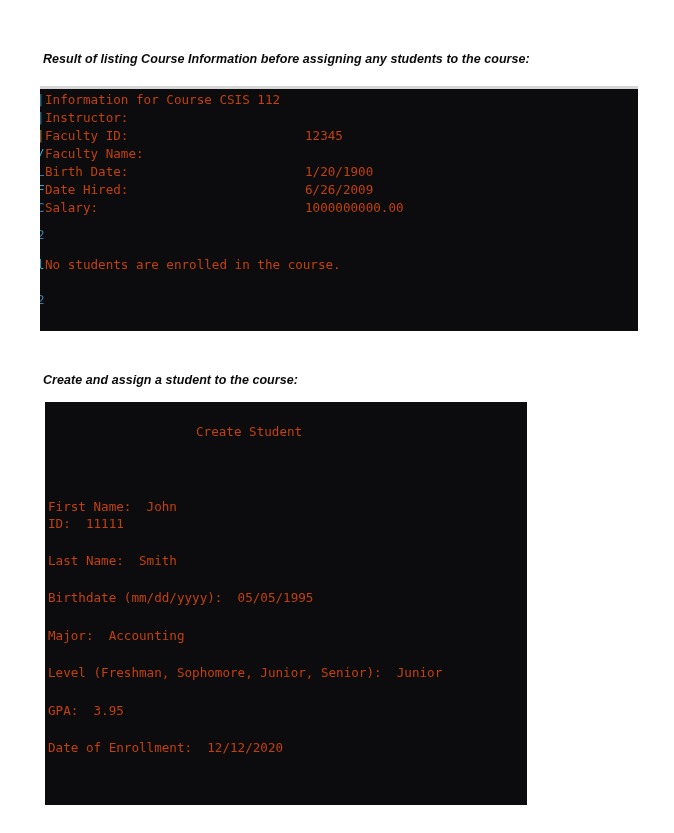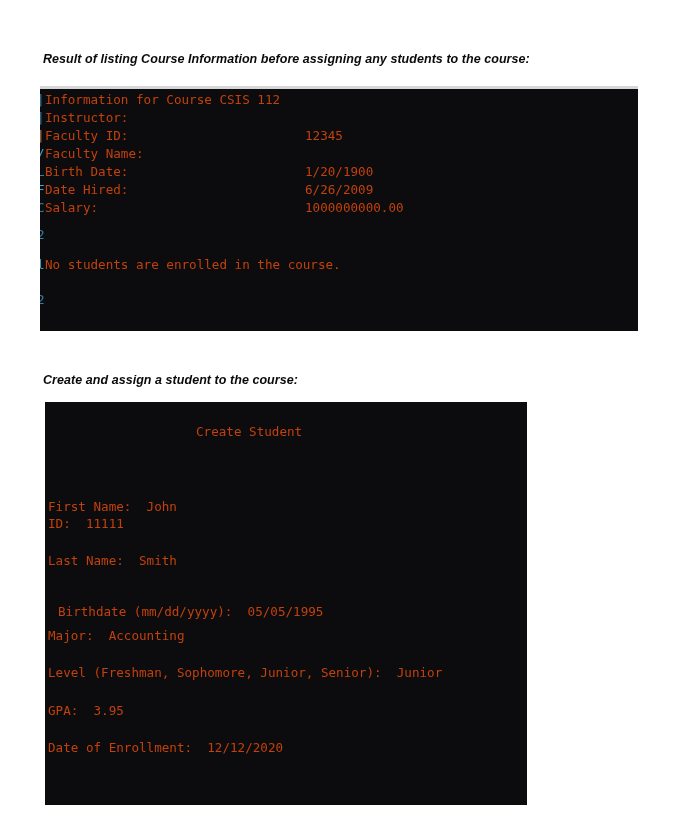--- a/index.html
+++ b/index.html
@@ -94,21 +94,21 @@
   .cr5 { top: 95px; }
   .cr6 { top: 113px; }
   .cr7 { top: 170px; }
 
   
   #console-student .cline { left: 3px; }
   .sr-title { top: 21px; left: 139px !important; margin-left: 12px; }
   .sr0 { top: 75px; margin-top: 38px; }
   .sr1 { top: 96px; }
   .sr2 { top: 150px; }
-  .sr3 { top: 201px; margin-left: 10px; }
+  .sr3 { top: 187px; }
   .sr4 { top: 225px; }
   .sr5 { top: 262px; }
   .sr6 { top: 300px; }
   .sr7 { top: 337px; text-align: center; }
 
   
   .gutter-artifact {
     position: absolute;
     left: 0;
     top: 0;

